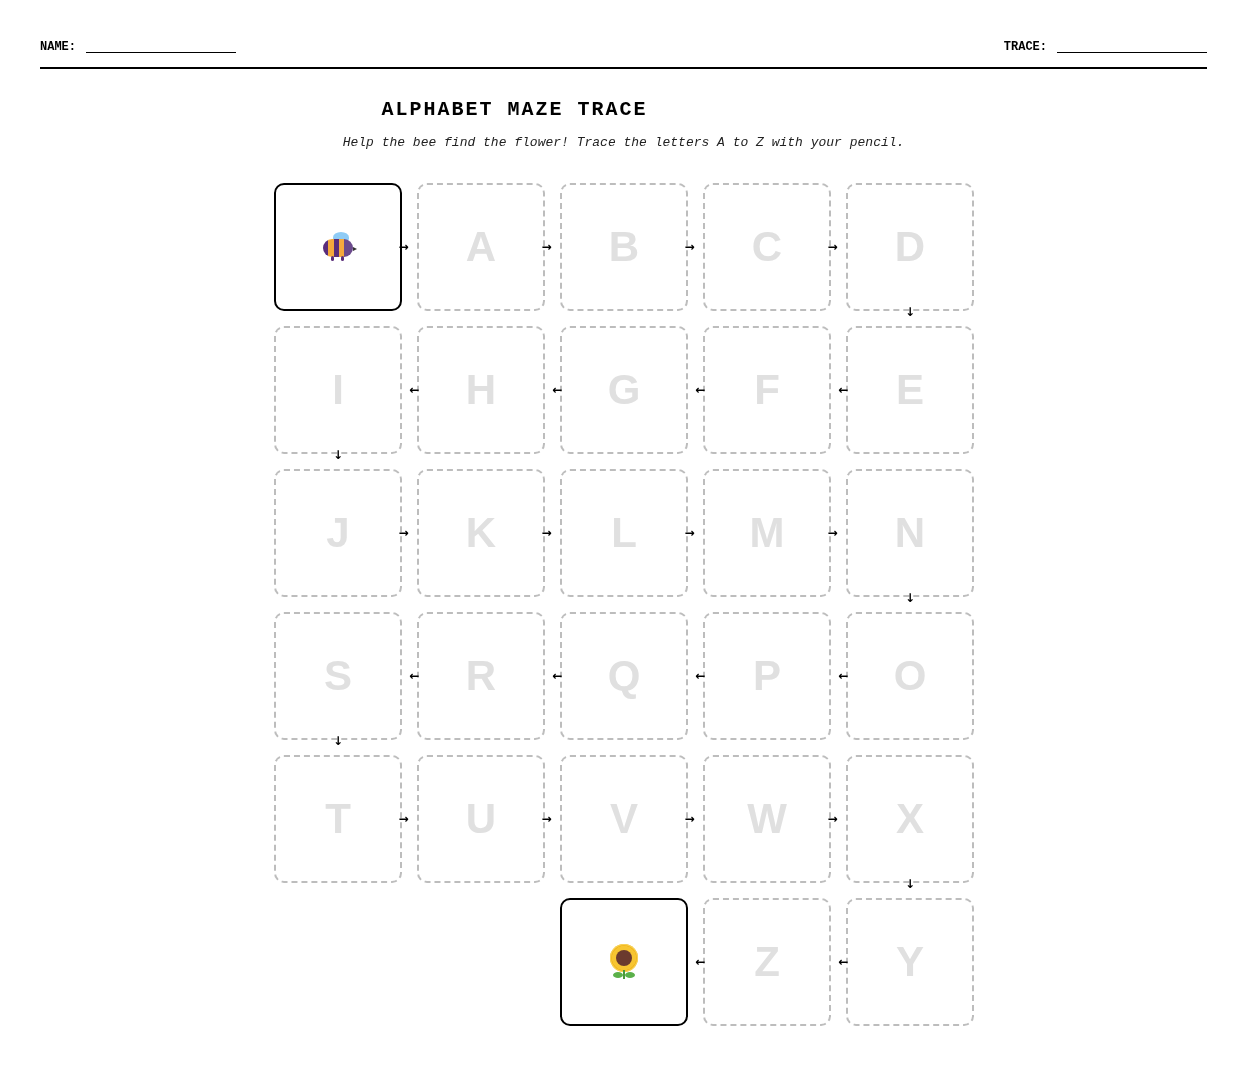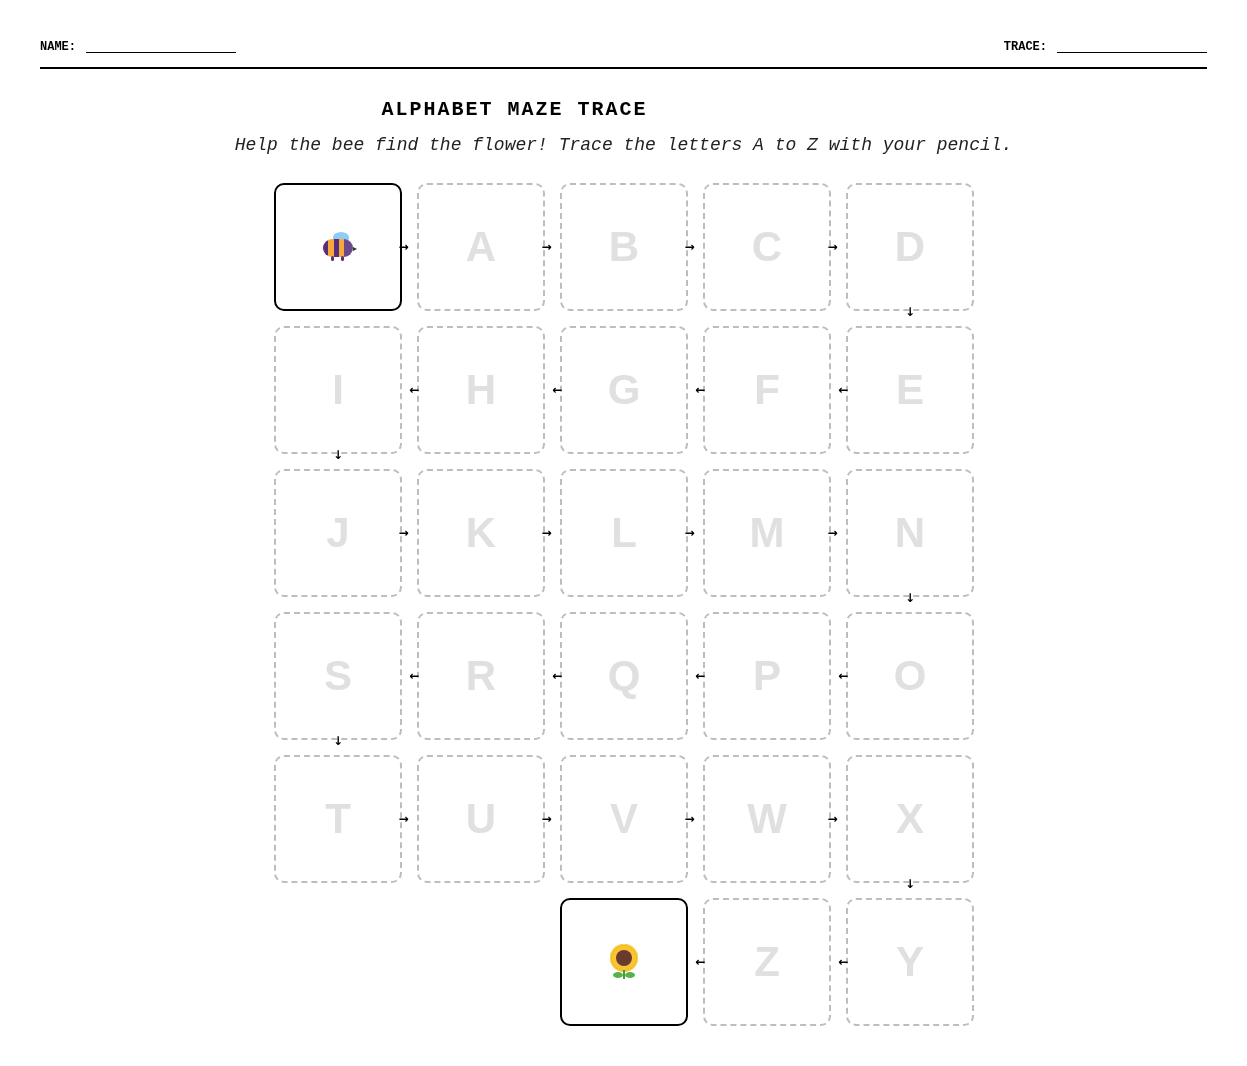--- a/index.html
+++ b/index.html
@@ -5,21 +5,21 @@
   html, body { margin: 0; padding: 0; background: #ffffff; }
   body { width: 1247px; height: 1066px; position: relative; overflow: hidden; font-family: "Liberation Mono", monospace; color: #000; }
 
   .header { position: absolute; left: 40px; top: 36px; width: 1167px; height: 31px; border-bottom: 2px solid #000; }
   .field { position: absolute; top: 4px; display: flex; align-items: flex-end; font-family: "Liberation Mono", monospace; font-size: 12px; font-weight: bold; }
   .field.name { left: 0; }
   .field.date { right: 0; }
   .field .line { display: inline-block; width: 150px; border-bottom: 1px solid #000; height: 10px; margin-left: 10px; margin-bottom: 1px; }
 
   .title { position: absolute; left: 0; width: 995px; top: 98px; text-align: center; font-family: "Liberation Mono", monospace; font-weight: bold; font-size: 20px; letter-spacing: 2px; margin-left: 17px; }
-  .subtitle { position: absolute; left: 0; width: 1247px; top: 135px; text-align: center; font-family: "Liberation Mono", monospace; font-style: italic; font-size: 18px; color: #222; }
+  .subtitle { position: absolute; left: 0; width: 1247px; top: 135px; text-align: center; font-family: "Liberation Mono", monospace; font-style: italic; font-size: 13px; color: #222; }
 
   .maze { position: absolute; left: 274px; top: 183px; width: 700px; height: 843px; }
   .cell { position: absolute; width: 128px; height: 128px; box-sizing: border-box; border: 2px dashed #bdbdbd; border-radius: 10px; display: flex; align-items: center; justify-content: center; background: #fff; }
   .cell.solid { border: 2px solid #000; }
   .cell .letter { font-family: "Liberation Sans", sans-serif; font-weight: bold; font-size: 42px; color: #e0e0e0; }
 
   .arrow { position: absolute; font-family: "DejaVu Sans", sans-serif; font-size: 12px; font-weight: bold; line-height: 1; color: #000; width: 15px; text-align: center; }
   .arrow.down { width: 10px; }
 
   

